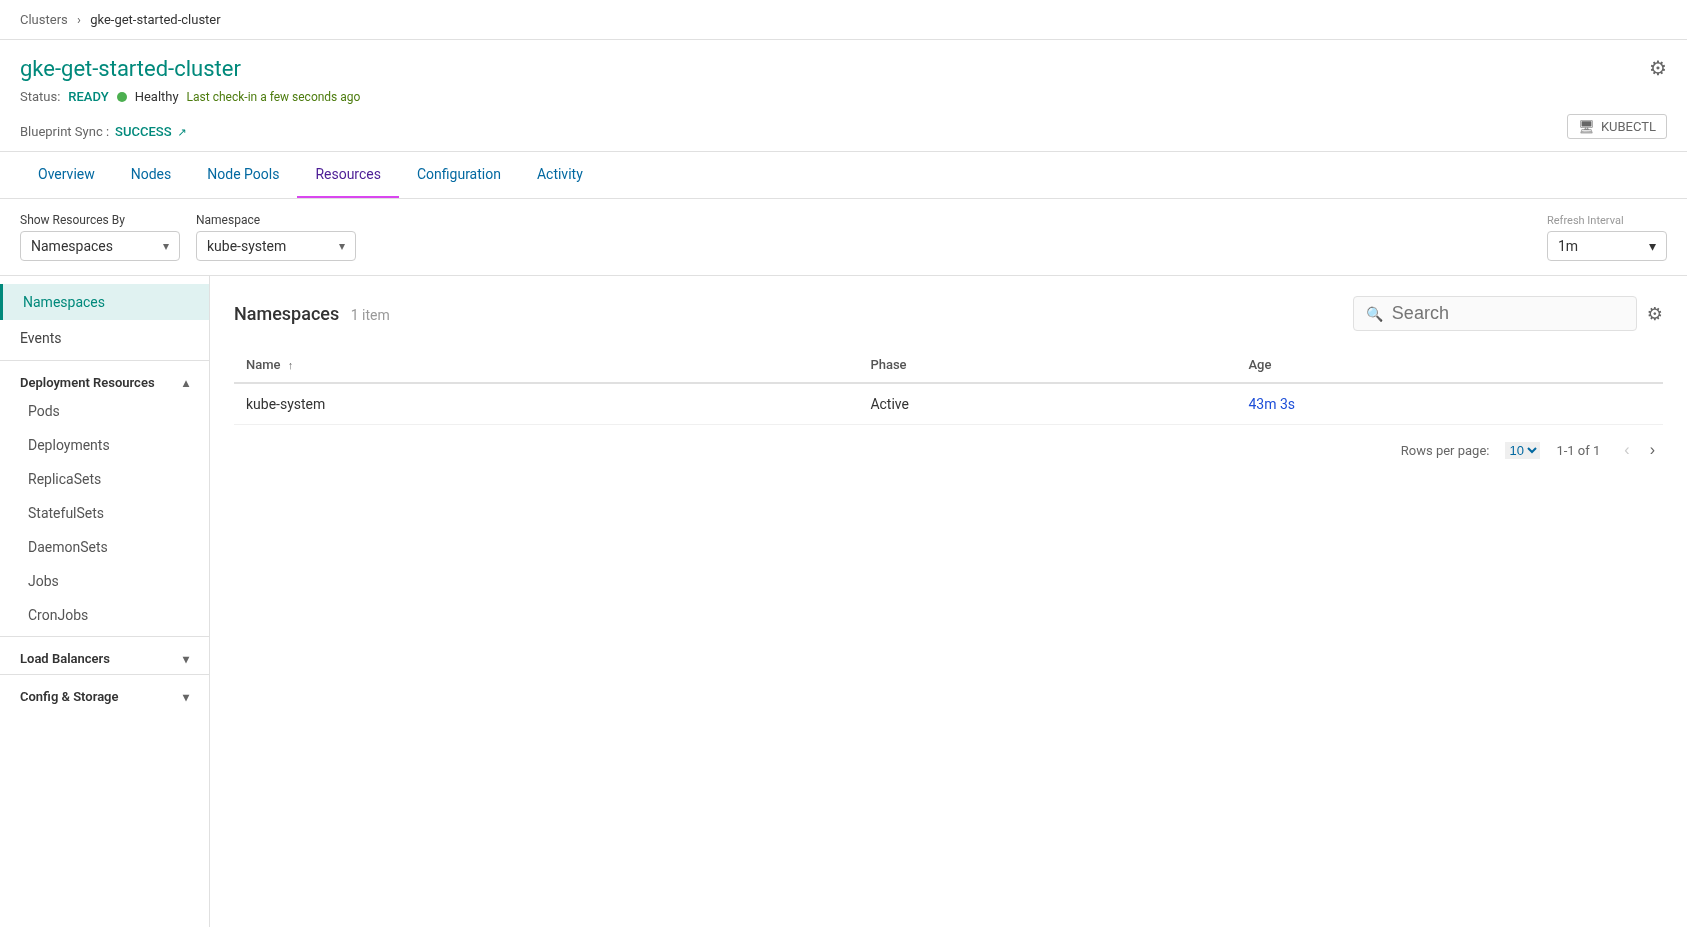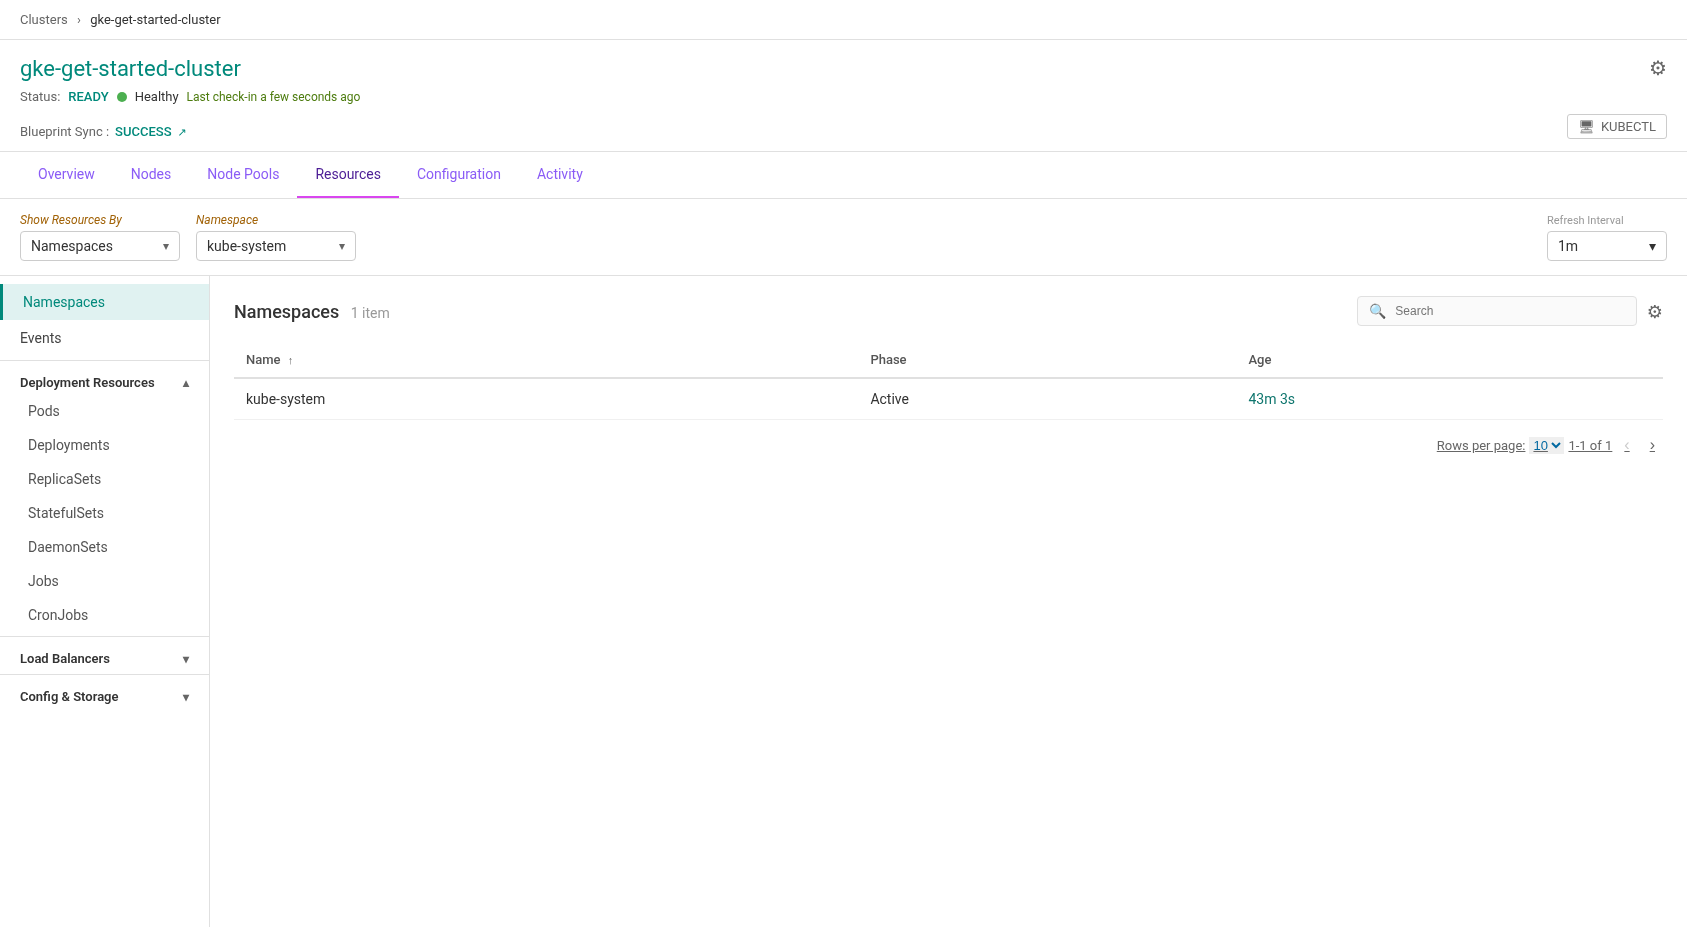--- a/index.html
+++ b/index.html
@@ -22,30 +22,30 @@
     .last-checkin { color: #4d7c0f; font-size: 12px; }
     .blueprint-row { display: flex; align-items: flex-end; gap: 6px; font-size: 13px; }
     .blueprint-label { color: #666; }
     .blueprint-success { color: #00897b; font-weight: 500; }
     .ext-icon { font-size: 11px; color: #00897b; }
     .settings-icon { position: absolute; top: 16px; right: 20px; font-size: 20px; color: #666; cursor: pointer; }
     .kubectl-btn { position: absolute; bottom: 12px; right: 20px; display: flex; align-items: center; gap: 6px; font-size: 13px; color: #666; border: 1px solid #ccc; padding: 4px 10px; border-radius: 3px; cursor: pointer; background: #fff; }
 
     
     .tabs { background: #fff; border-bottom: 1px solid #e0e0e0; padding: 0 20px; display: flex; gap: 0; }
-    .tab { padding: 14px 18px; font-size: 14px; color: #8b5cf6; cursor: pointer; border-bottom: 2px solid transparent; text-decoration: none; }
+    .tab { padding: 14px 18px; font-size: 14px; color: #0369a1; cursor: pointer; border-bottom: 2px solid transparent; text-decoration: none; }
     .tab.active { color: #4c1d95; border-bottom: 2px solid #d946ef; font-weight: 400; }
 
     
     .content-area { display: flex; height: calc(100vh - 230px); }
 
     
     .filter-bar { background: #fff; padding: 14px 20px; border-bottom: 1px solid #e0e0e0; display: flex; align-items: flex-end; gap: 16px; }
     .filter-group { display: flex; flex-direction: column; gap: 4px; }
-    .filter-label { font-size: 12px; color: #a16207; font-style: italic; }
+    .filter-label { font-size: 12px; color: #404040; }
     .filter-select { display: flex; align-items: center; border: 1px solid #ccc; border-radius: 4px; padding: 6px 10px; font-size: 14px; cursor: pointer; background: #fff; min-width: 160px; justify-content: space-between; gap: 8px; }
     .filter-select .chevron { color: #666; font-size: 12px; }
     .refresh-group { margin-left: auto; display: flex; flex-direction: column; gap: 4px; }
     .refresh-label { font-size: 11px; color: #999; }
     .refresh-select { display: flex; align-items: center; border: 1px solid #ccc; border-radius: 4px; padding: 6px 10px; font-size: 14px; cursor: pointer; background: #fff; min-width: 120px; justify-content: space-between; gap: 8px; }
 
     
     .sidebar { width: 210px; background: #fff; border-right: 1px solid #e0e0e0; overflow-y: auto; padding: 8px 0; flex-shrink: 0; }
     .sidebar-item { padding: 10px 20px; font-size: 14px; color: #444; cursor: pointer; display: flex; align-items: center; justify-content: space-between; }
     .sidebar-item.active { background: #e0f2f1; color: #00897b; border-left: 3px solid #00897b; }
@@ -53,35 +53,35 @@
     .sidebar-section .chevron { font-size: 12px; color: #666; }
     .sidebar-sub-item { padding: 9px 20px 9px 28px; font-size: 14px; color: #555; cursor: pointer; }
 
     
     .main-panel { flex: 1; background: #fff; overflow-y: auto; padding: 20px 24px; }
     .panel-header { display: flex; align-items: center; justify-content: space-between; margin-bottom: 16px; }
     .panel-title { font-size: 18px; font-weight: 500; color: #333; }
     .panel-count { font-size: 14px; color: #999; margin-left: 8px; font-weight: 400; }
     .panel-actions { display: flex; align-items: center; gap: 10px; }
     .search-box { display: flex; align-items: center; border: 1px solid #e0e0e0; border-radius: 4px; padding: 6px 12px; gap: 8px; min-width: 280px; background: #fafafa; }
-    .search-box input { border: none; outline: none; font-size: 12px; background: transparent; color: #4d7c0f; width: 100%; }
+    .search-box input { border: none; outline: none; font-size: 18px; background: transparent; color: #4d7c0f; width: 100%; }
     .search-icon { color: #999; font-size: 14px; }
     .settings-btn { color: #666; font-size: 18px; cursor: pointer; }
 
     
     .table { width: 100%; border-collapse: collapse; }
     .table thead tr { border-bottom: 2px solid #e0e0e0; }
     .table th { text-align: left; padding: 10px 12px; font-size: 13px; color: #555; font-weight: 500; }
     .table th .sort-icon { font-size: 11px; margin-left: 4px; color: #666; }
     .table tbody tr { border-bottom: 1px solid #f0f0f0; }
     .table td { padding: 12px 12px; font-size: 14px; color: #333; }
-    .table td a { color: #0f766e; text-decoration: none; }
-
-    
-    .pagination { display: flex; align-items: center; justify-content: flex-end; padding: 12px 0; gap: 4px; font-size: 13px; color: #666; text-decoration: underline; }
+    .table td a { color: #1d4ed8; text-decoration: none; }
+
+    
+    .pagination { display: flex; align-items: center; justify-content: flex-end; padding: 12px 0; gap: 16px; font-size: 13px; color: #666; }
     .pagination select { border: none; font-size: 13px; color: #0369a1; cursor: pointer; }
     .pagination-nav { display: flex; gap: 4px; }
     .pagination-btn { padding: 4px 8px; border: none; background: none; cursor: pointer; color: #666; font-size: 16px; }
     .pagination-btn:disabled { color: #ccc; cursor: default; }
 
     .divider { height: 1px; background: #e0e0e0; margin: 4px 0; }
   </style>
 </head>
 <body>
 

